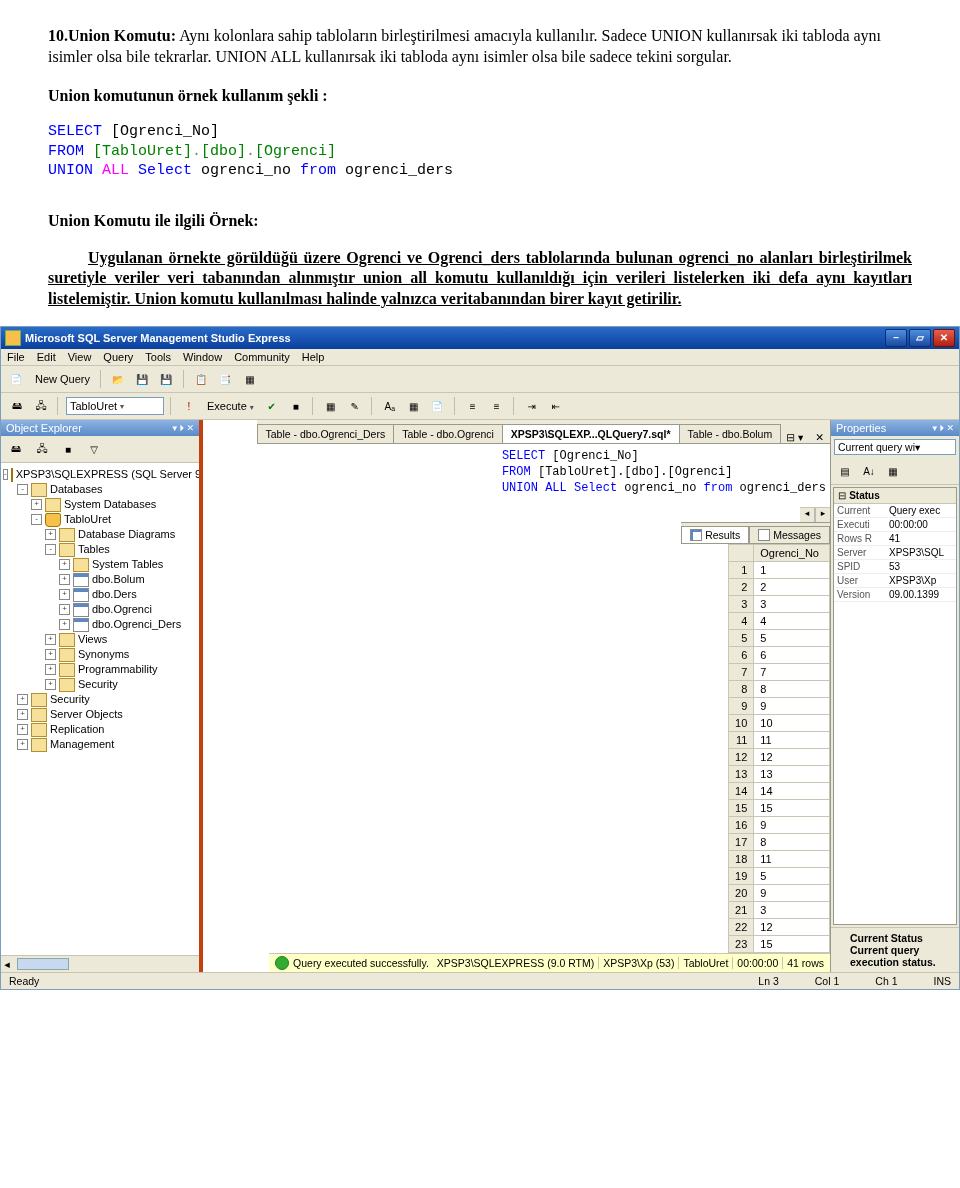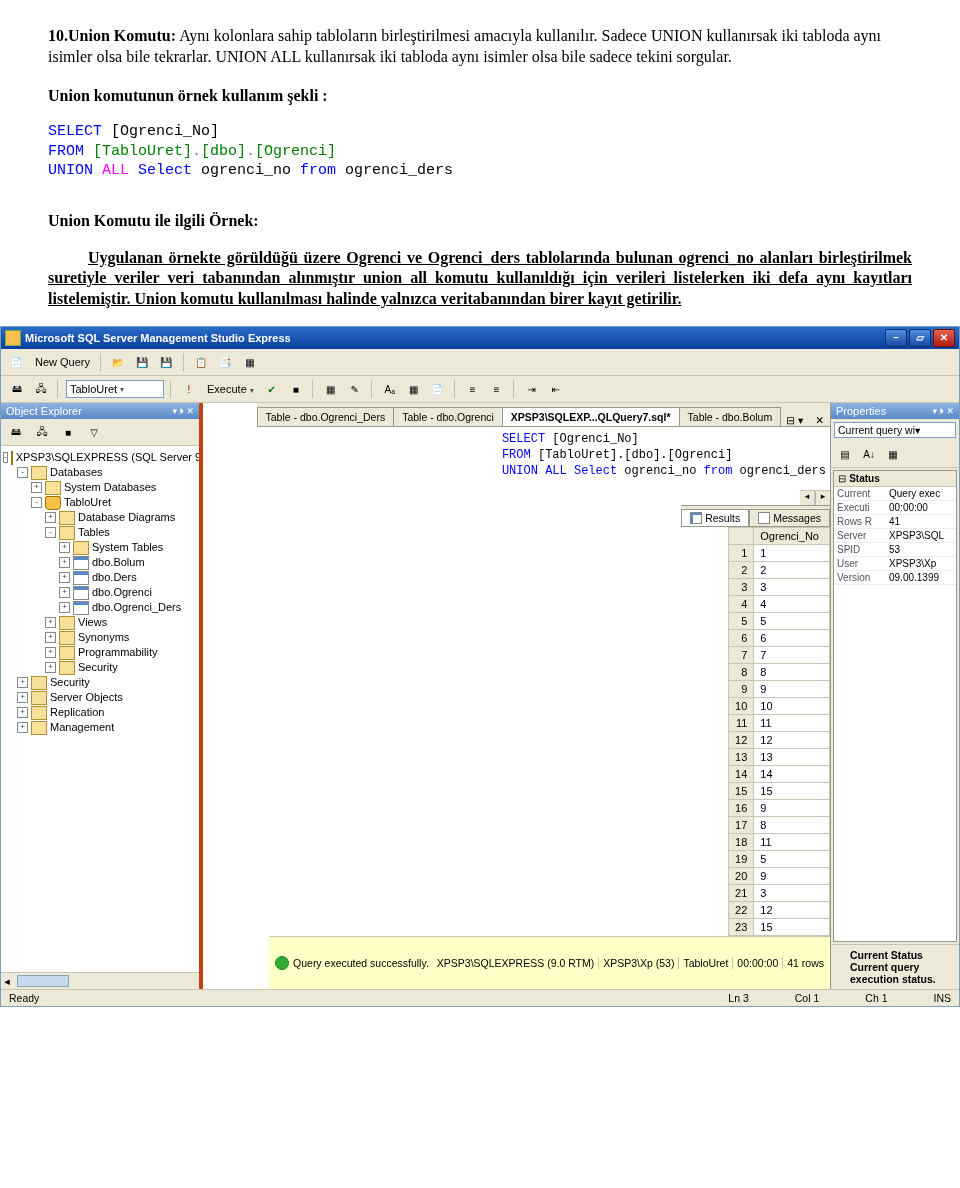--- a/index.html
+++ b/index.html
@@ -137,40 +137,40 @@
   .grid { font-size:11px; background:#fff; overflow:auto; }
   .grid table { border-collapse:collapse; }
   .grid th, .grid td {
     border:1px solid #c8c5b5; padding:1px 10px 1px 6px; text-align:left; height:14px;
   }
   .grid th { background:#ece9d8; font-weight:normal; }
   .grid .rowhead { background:#ece9d8; text-align:right; padding:1px 6px; }
 
   .status-yellow {
     background:#ffffc8; border-top:1px solid #c8c5b5;
-    display:flex; align-items:center; padding:19px 6px; gap:4px; font-size:10.5px;
+    display:flex; align-items:center; padding:2px 6px; gap:4px; font-size:10.5px;
   }
   .status-yellow .ok{ width:12px;height:12px;border-radius:50%;background:#3a3;border:1px solid #181;}
   .status-yellow .sep{ width:1px; height:12px; background:#c8c5b5;}
   .status-yellow .spacer{flex:1;}
 
   .right-pane {
     width:128px; border-left:1px solid #9a9a8a; background:#ece9d8;
     display:flex; flex-direction:column; font-size:10.5px;
   }
   .right-pane .content{ flex:1; background:#fff; border:1px solid #9a9a8a; margin:2px; font-size:10px; }
   .prop-head{ background:#ece9d8; padding:2px 4px; border-bottom:1px solid #c8c5b5; font-weight:bold;}
   .prop-row{ display:flex; border-bottom:1px solid #eee;}
   .prop-row .k{ width:46px; padding:1px 3px; color:#555; overflow:hidden; white-space:nowrap;}
   .prop-row .v{ flex:1; padding:1px 3px; overflow:hidden; white-space:nowrap;}
   .prop-tools{ background:#ece9d8; padding:3px 4px; display:flex; gap:4px; border-bottom:1px solid #c8c5b5;}
   .prop-drop{ background:#fff; border:1px solid #7b9ebd; padding:1px 3px; display:flex;}
   .prop-foot{ padding:4px 19px; border-top:1px solid #c8c5b5;font-weight:bold;}
 
-  .statusbar { background:#ece9d8; border-top:1px solid #c8c5b5; display:flex; padding:2px 8px; font-size:10.5px; gap:46px;}
+  .statusbar { background:#ece9d8; border-top:1px solid #c8c5b5; display:flex; padding:2px 8px; font-size:10.5px; gap:36px;}
   .statusbar .spacer{flex:1;}
 </style>
 </head>
 <body>
 
 <div class="doc-content">
   <p>
     <b><span>10.</span><span>Union Komutu:</span></b><span> Aynı kolonlara sahip tabloların birleştirilmesi amacıyla kullanılır. Sadece UNION kullanırsak iki tabloda aynı isimler olsa bile tekrarlar. UNION ALL kullanırsak iki tabloda aynı isimler olsa bile sadece tekini sorgular.</span>
   </p>
   <p style="margin-top:18px;"><b>Union komutunun örnek kullanım şekli :</b></p>
@@ -189,20 +189,30 @@
 <div class="ssms">
   <div class="titlebar">
     <span class="icon"></span>
     <span>Microsoft SQL Server Management Studio Express</span>
     <span class="spacer"></span>
     <span class="winbtn">–</span>
     <span class="winbtn">▱</span>
     <span class="winbtn close">✕</span>
   </div>
 
+  <div class="menubar">
+    <span>File</span>
+    <span>Edit</span>
+    <span>View</span>
+    <span>Query</span>
+    <span>Tools</span>
+    <span>Window</span>
+    <span>Community</span>
+    <span>Help</span>
+  </div>
 
   <div class="toolbar">
     <span class="tb-btn">📄</span>
     <span class="tb-text">New Query</span>
     <span class="tb-sep"></span>
     <span class="tb-btn">📂</span>
     <span class="tb-btn">💾</span>
     <span class="tb-btn">💾</span>
     <span class="tb-sep"></span>
     <span class="tb-btn">📋</span>

